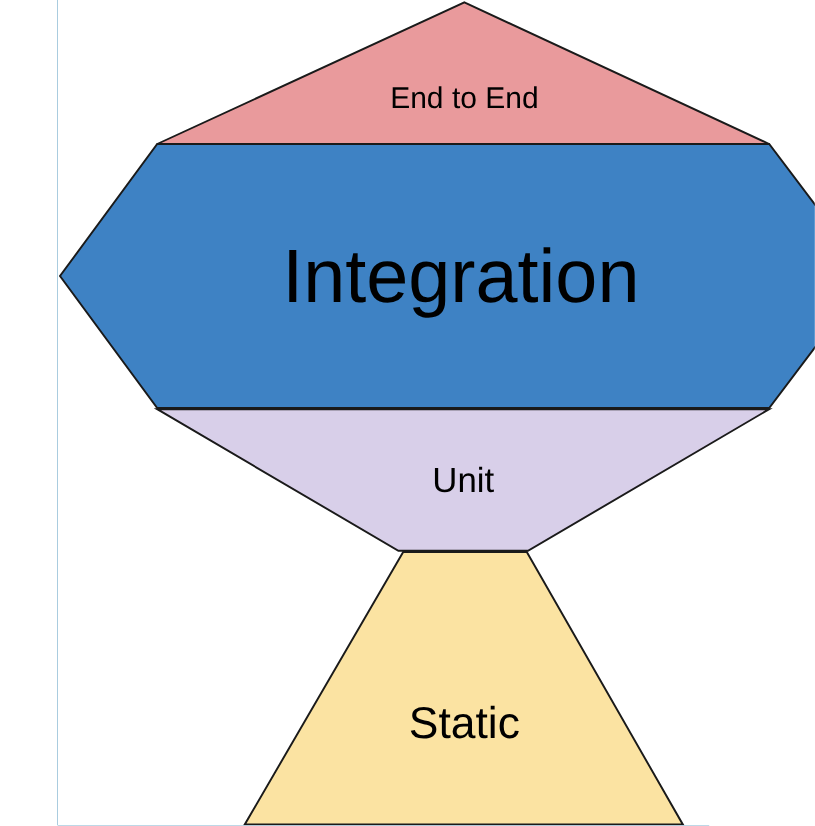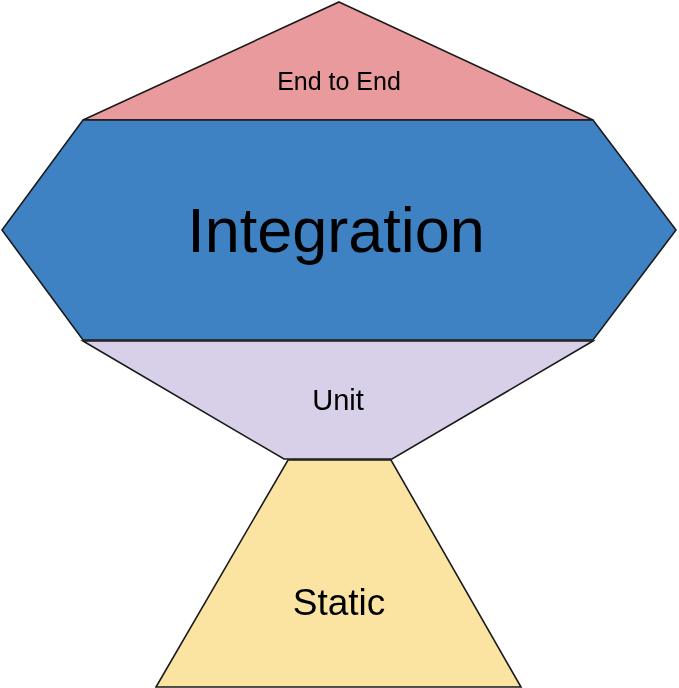--- a/index.html
+++ b/index.html
@@ -12,20 +12,21 @@
     width: 679px;
     height: 688px;
     overflow: hidden;
     font-family: "Liberation Sans", sans-serif;
   }
   #diagram-root {
     position: relative;
     width: 543px;
     height: 688px;
     background: #0369a1;
+    margin-left: 48px;
   }
   svg#testing-diagram {
     display: block;
     width: 679px;
     height: 688px;
   }
   .shape-poly {
     stroke: #1a1a1a;
     stroke-width: 1.6;
     stroke-linejoin: miter;

